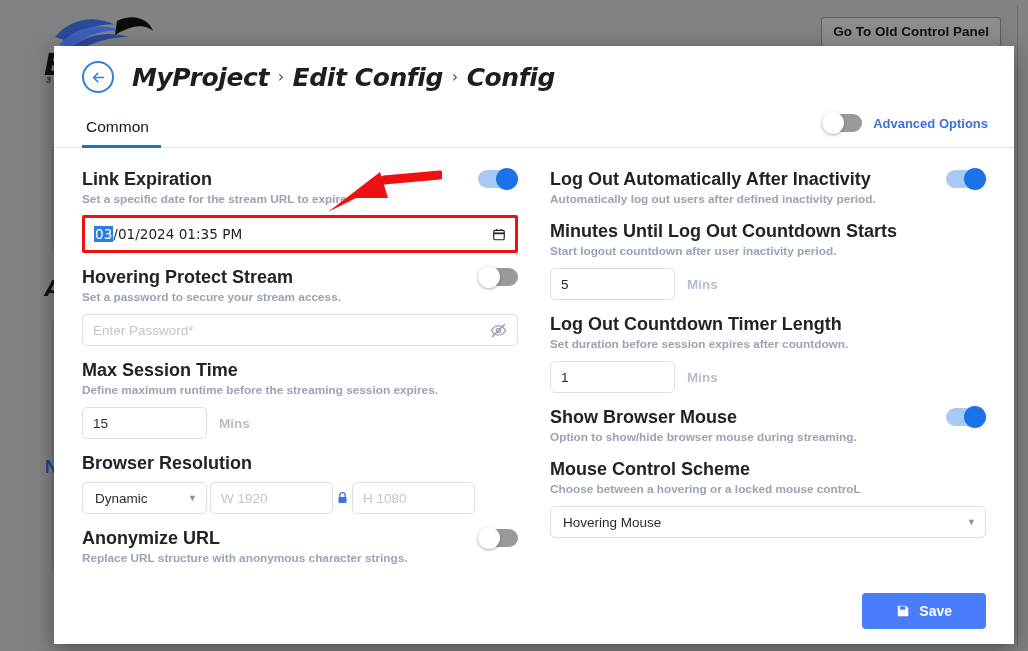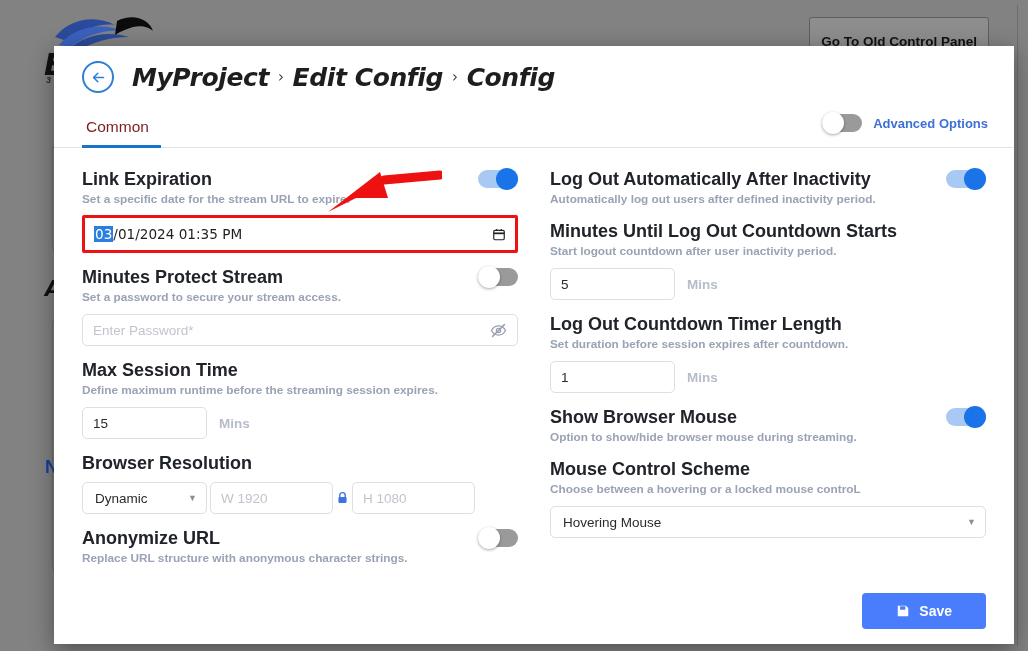--- a/index.html
+++ b/index.html
@@ -30,22 +30,22 @@
     position: absolute; left: 26px; top: 42px;
     font-size: 30px; font-weight: 800; font-style: italic;
     letter-spacing: -1px; color: #111; font-family: "DejaVu Sans", sans-serif;
   }
   .brand-sub {
     position: absolute; left: 28px; top: 70px;
     font-size: 9px; font-weight: 700; font-style: italic;
     letter-spacing: 3px; color: #2b2b2b;
   }
   .old-panel-btn {
-    position: absolute; right: 28px; top: 12px;
-    padding: 16px 11px 7px; font-size: 13.5px; font-weight: 700;
+    position: absolute; right: 16px; top: 12px;
+    padding: 6px 11px 7px; font-size: 13.5px; font-weight: 700;
     color: #111; background: #8d8d8d;
     border: 1px solid #5f5f5f; border-radius: 3px;
     font-family: "Liberation Sans", sans-serif;
     white-space: nowrap;
   }
   .bg-card {
     position: absolute; border: 1px solid #6f6f6f; border-radius: 9px;
     background: transparent;
   }
   .bg-card.c1 { left: 34px; top: 135px; width: 960px; height: 115px; }
@@ -97,21 +97,21 @@
   }
   .bc-sep { font-size: 15px; font-style: normal; font-weight: 400; color: #3a3a3a; }
 
   .tabbar {
     height: 40px; flex: 0 0 40px;
     border-bottom: 1px solid #e3e3e3;
     display: flex; align-items: flex-end; padding: 0 28px;
     position: relative;
   }
   .tab {
-    font-size: 15.5px; color: #7f1d1d; font-weight: 400;
+    font-size: 15.5px; color: #0f172a; font-weight: 400;
     padding: 0 12px 9px 4px; cursor: pointer;
     border-bottom: 3px solid #1a73c7; margin-bottom: -1px;
   }
   .advanced {
     position: absolute; right: 26px; top: 6px;
     display: flex; align-items: center; gap: 11px;
   }
   .advanced-label { font-size: 13px; font-weight: 700; color: #3f6fd8; }
 
   
@@ -286,21 +286,21 @@
                 <line x1="16" y1="2.5" x2="16" y2="6"></line>
               </svg>
             </span>
           </div>
         </div>
       </div>
 
       <div class="field">
         <div class="field-head">
           <div>
-            <div class="field-title">Minutes Protect Stream</div>
+            <div class="field-title">Hovering Protect Stream</div>
             <div class="field-desc">Set a password to secure your stream access.</div>
           </div>
           <div class="toggle off">
             <div class="knob"></div>
           </div>
         </div>
         <div class="input pw-input w-full">
           <span class="ph">Enter Password*</span>
           <span class="icon">
             <svg width="17" height="17" viewBox="0 0 24 24" fill="none" stroke="#9aa0ad" stroke-width="1.8">

